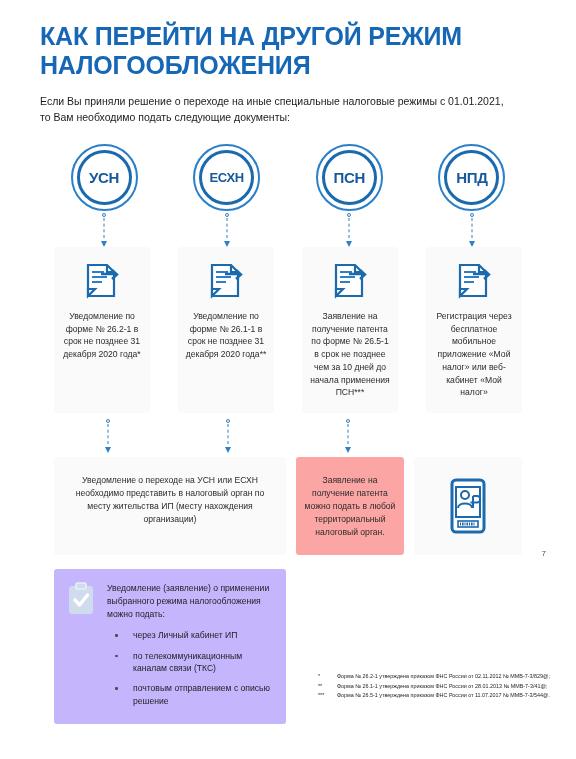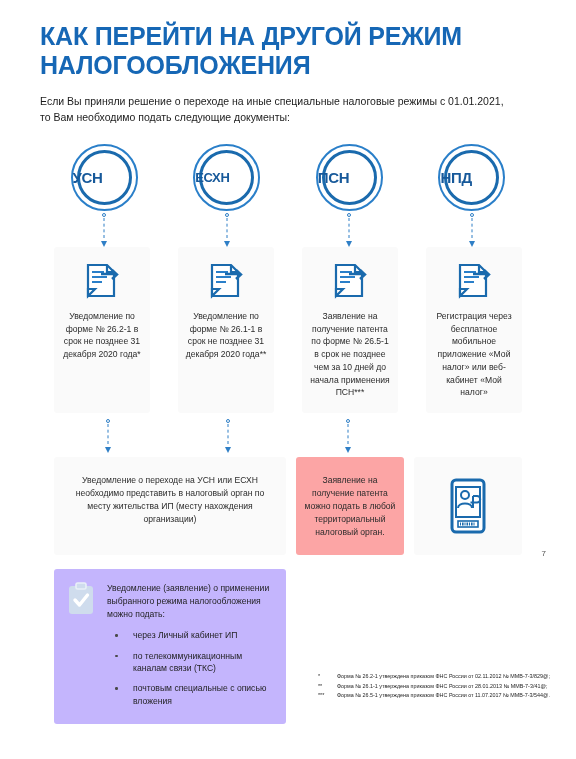--- a/index.html
+++ b/index.html
@@ -36,21 +36,21 @@
     justify-content: space-between;
     padding: 18px 14px 0 14px;
   }
   .circle-col { width: 100px; display: flex; flex-direction: column; align-items: center; }
   .badge {
     width: 67px; height: 67px;
     border-radius: 50%;
     border: 2px solid #2a7fc9;
     background: #fff;
     position: relative;
-    display: flex; align-items: center; 
+    display: flex; align-items: center; justify-content: center;
   }
   .badge::before {
     content: "";
     position: absolute;
     inset: 4px;
     border-radius: 50%;
     border: 3.5px solid #1a6aad;
   }
   .badge span {
     position: relative;
@@ -391,21 +391,21 @@
           <rect x="3" y="4" width="24" height="28" rx="3" fill="#cfdced"></rect>
           <rect x="10" y="1" width="10" height="6" rx="1.6" fill="#cfdced" stroke="#e9f0f7" stroke-width="1.6"></rect>
           <path d="M9 18 L13.5 23 L21.5 13" fill="none" stroke="#ffffff" stroke-width="3.4" stroke-linecap="round" stroke-linejoin="round"></path>
         </svg>
       </span>
       <div style="flex:1;">
         <div class="panel-text">Уведомление (заявление) о применении выбранного режима налогообложения можно подать:</div>
         <ul class="bullets">
           <li>через Личный кабинет ИП</li>
           <li>по телекоммуникационным каналам связи (ТКС)</li>
-          <li>почтовым специальные с описью вложения</li>
+          <li>почтовым отправлением с описью решение</li>
         </ul>
       </div>
     </div>
 
 
   </div>
 
   <div class="footnotes">
     <div class="fn-row">
       <span class="fn-mark">*</span>

